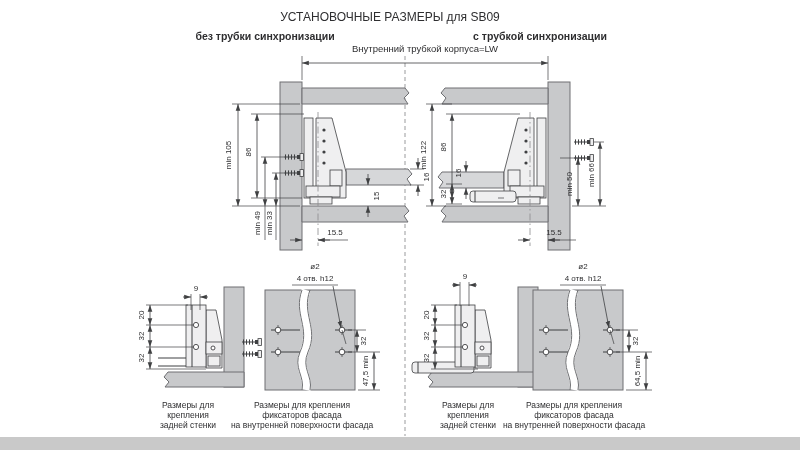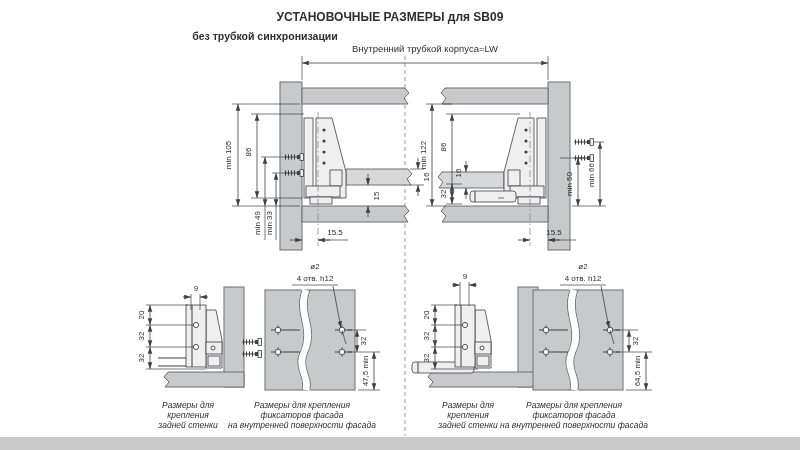--- a/index.html
+++ b/index.html
@@ -1,25 +1,25 @@
 <!DOCTYPE html>
 <html><head>
 <meta charset="utf-8">
 <style>
   html,body{margin:0;padding:0;background:#fff;}
   #stage{position:relative;width:800px;height:450px;background:#fff;overflow:hidden;
          font-family:"Liberation Sans",sans-serif;color:#2e2e30;}
   .hlab,.vlab{position:absolute;font-size:8px;color:#2e2e30;white-space:nowrap;line-height:1;
          transform:translate(-50%,-50%);}
   .vlab{transform:translate(-50%,-50%) rotate(-90deg);}
-  .title{position:absolute;top:10px;transform:translateX(-50%);font-size:12px;font-weight:bold;white-space:nowrap;}
+  .title{position:absolute;top:10px;transform:translateX(-50%);font-size:12px;font-weight:normal;white-space:nowrap;}
   .subtitle{position:absolute;top:30px;transform:translateX(-50%);font-size:10.5px;font-weight:bold;white-space:nowrap;}
   .lwlab{position:absolute;top:43px;transform:translateX(-50%);font-size:9.5px;white-space:nowrap;}
   .cap{position:absolute;top:400px;transform:translateX(-50%);text-align:center;font-size:8.5px;
-       line-height:10px;white-space:nowrap;font-style:italic;}
+       line-height:10px;white-space:nowrap;}
   .cap span{display:block;}
   .bottombar{position:absolute;left:0;top:437px;width:800px;height:13px;background:#c9c9c9;}
   svg{position:absolute;left:0;top:0;}
   .ln{stroke:#3f4042;stroke-width:1;fill:none;}
   .panel{fill:#c8c9cb;stroke:#6e6f72;stroke-width:1;}
   .panel2{fill:#d6d7d9;stroke:#6e6f72;stroke-width:1;}
   .part{fill:#efeff0;stroke:#3f4042;stroke-width:0.8;}
   .holeW{fill:#fff;stroke:#3f4042;stroke-width:0.9;}
   .holeD{fill:#3f4042;}
   .ext{stroke:#3f4042;stroke-width:0.7;fill:none;}
@@ -231,21 +231,22 @@
       </g>
       <g>
         <path d="M616,330 H638 M616,352 H652 M626,390 H652" class="ext"></path>
         <line x1="629" y1="330" x2="629" y2="352" class="dim" marker-start="url(#ar)" marker-end="url(#ar)"></line>
         <line x1="646" y1="352" x2="646" y2="390" class="dim" marker-start="url(#ar)" marker-end="url(#ar)"></line>
       </g>
     </g>
   </svg>
 
   <div class="title" style="left:390px">УСТАНОВОЧНЫЕ РАЗМЕРЫ для SB09</div>
-  <div class="subtitle" style="left:265px">без трубкой синхронизации</div>
+  <div class="subtitle" style="left:265px">без трубки синхронизации</div>
+  <div class="subtitle" style="left:540px">с трубкой синхронизации</div>
   <div class="lwlab" style="left:425px">Внутренний трубкой корпуса=LW</div>
 
   <span class="vlab" style="left:229px;top:155px">min 105</span>
   <span class="vlab" style="left:249px;top:152px">86</span>
   <span class="vlab" style="left:258px;top:223px">min 49</span>
   <span class="vlab" style="left:270px;top:223px">min 33</span>
   <span class="vlab" style="left:427px;top:177px">16</span>
   <span class="vlab" style="left:377px;top:196px">15</span>
   <span class="hlab" style="left:335px;top:233px">15.5</span>
 

